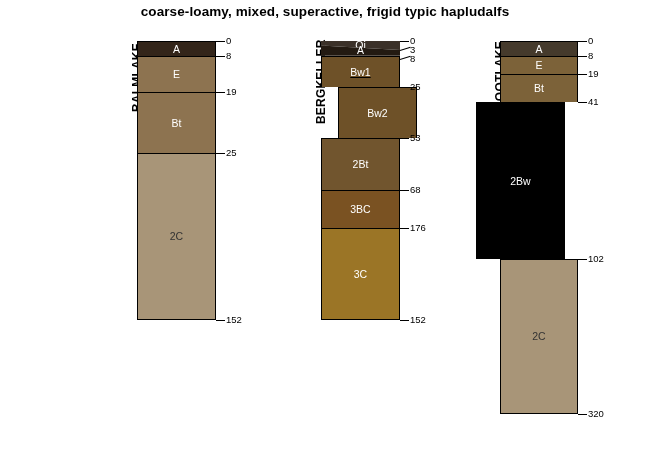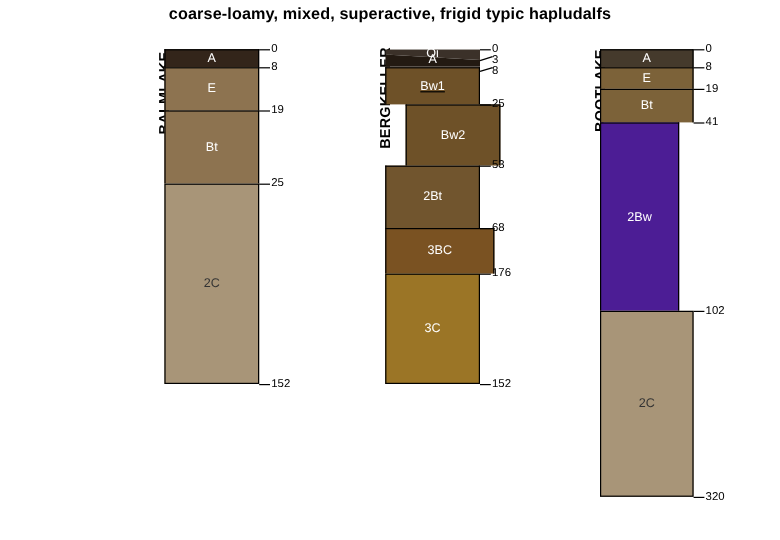--- a/index.html
+++ b/index.html
@@ -137,21 +137,21 @@
       <div class="horizon-label" style="position: absolute; left: 360.5px; top: 50.1041px; transform: translate(-50%, -50%); color: rgb(255, 255, 255);">A</div>
       <div class="horizon" style="left: 321px; top: 55.684px; width: 79px; height: 31.2035px; background: rgb(110, 81, 40); border-top-width: 1px; text-decoration: underline;">
         <span class="horizon-label" style="color: rgb(255, 255, 255);">Bw1</span>
       </div>
       <div class="horizon" style="left: 338px; top: 86.8875px; width: 79px; height: 51.394px; background: rgb(110, 81, 40);">
         <span class="horizon-label" style="color: rgb(255, 255, 255);">Bw2</span>
       </div>
       <div class="horizon" style="left: 321px; top: 138.281px; width: 79px; height: 51.394px; background: rgb(113, 85, 46);">
         <span class="horizon-label" style="color: rgb(255, 255, 255);">2Bt</span>
       </div>
-      <div class="horizon" style="left: 321px; top: 189.675px; width: 91px; height: 38.5455px; background: rgb(122, 82, 34);">
+      <div class="horizon" style="left: 321px; top: 189.675px; width: 79px; height: 38.5455px; background: rgb(122, 82, 34);">
         <span class="horizon-label" style="color: rgb(255, 255, 255);">3BC</span>
       </div>
       <div class="horizon last" style="left: 321px; top: 228.221px; width: 79px; height: 91.775px; background: rgb(155, 117, 38);">
         <span class="horizon-label" style="color: rgb(255, 255, 255);">3C</span>
       </div>
       <div class="ticks" style="left: 400px;">
         <div class="tick" style="top: 36px; left: 0px; height: 10px;">
           <span class="dash"></span>
           <span class="tval">0</span>
         </div>
@@ -189,21 +189,21 @@
       <div class="site-label" style="left: 493px; top: 110px;">BOOTLAKE</div>
       <div class="horizon" style="left: 500px; top: 41px; width: 78px; height: 14.684px; background: rgb(69, 58, 44);">
         <span class="horizon-label" style="color: rgb(255, 255, 255);">A</span>
       </div>
       <div class="horizon" style="left: 500px; top: 55.684px; width: 78px; height: 18.355px; background: rgb(124, 98, 57);">
         <span class="horizon-label" style="color: rgb(255, 255, 255);">E</span>
       </div>
       <div class="horizon" style="left: 500px; top: 74.039px; width: 78px; height: 27.5325px; background: rgb(124, 98, 57);">
         <span class="horizon-label" style="color: rgb(255, 255, 255);">Bt</span>
       </div>
-      <div class="horizon" style="left: 500px; top: 101.572px; width: 66px; height: 157.853px; background: #4c1d95;">
+      <div class="horizon" style="left: 476px; top: 101.572px; width: 89px; height: 157.853px; background: #000000;">
         <span class="horizon-label" style="color: rgb(255, 255, 255);">2Bw</span>
       </div>
       <div class="horizon last" style="left: 500px; top: 259.424px; width: 78px; height: 154.182px; background: rgb(168, 149, 120);">
         <span class="horizon-label" style="color: rgb(51, 51, 51);">2C</span>
       </div>
       <div class="ticks" style="left: 578px;">
         <div class="tick" style="top: 36px; left: 0px; height: 10px;">
           <span class="dash"></span>
           <span class="tval">0</span>
         </div>

